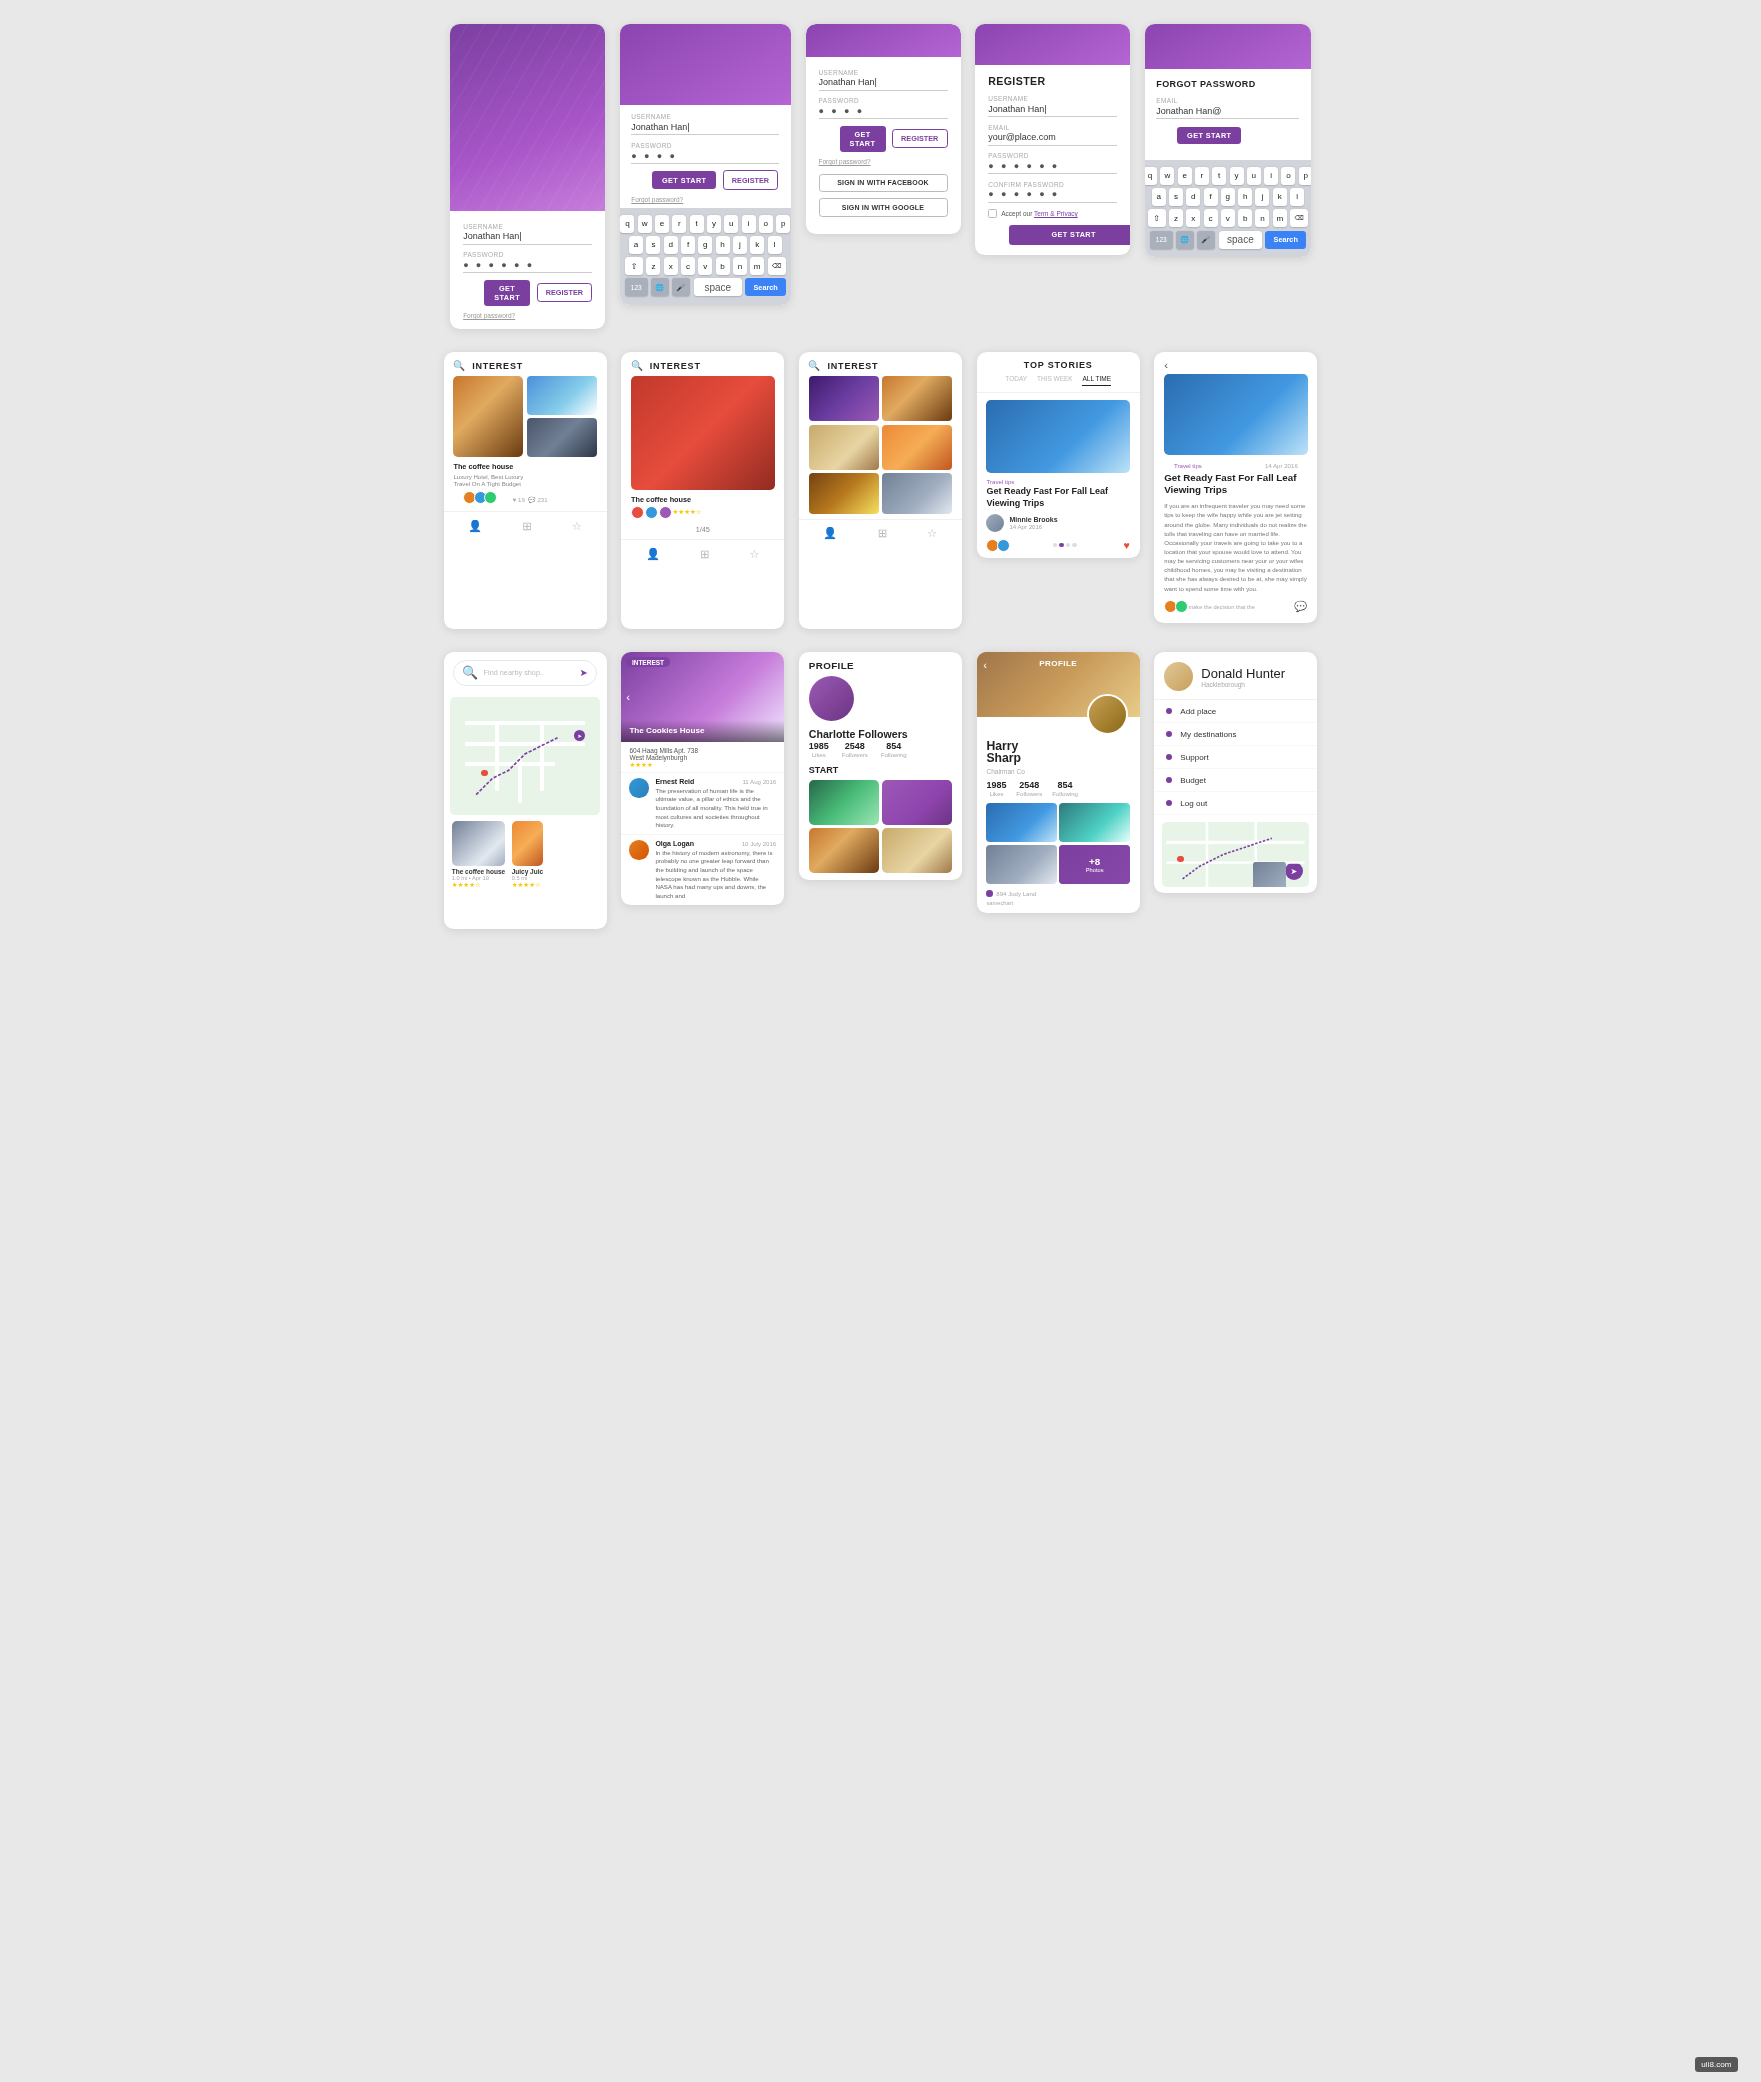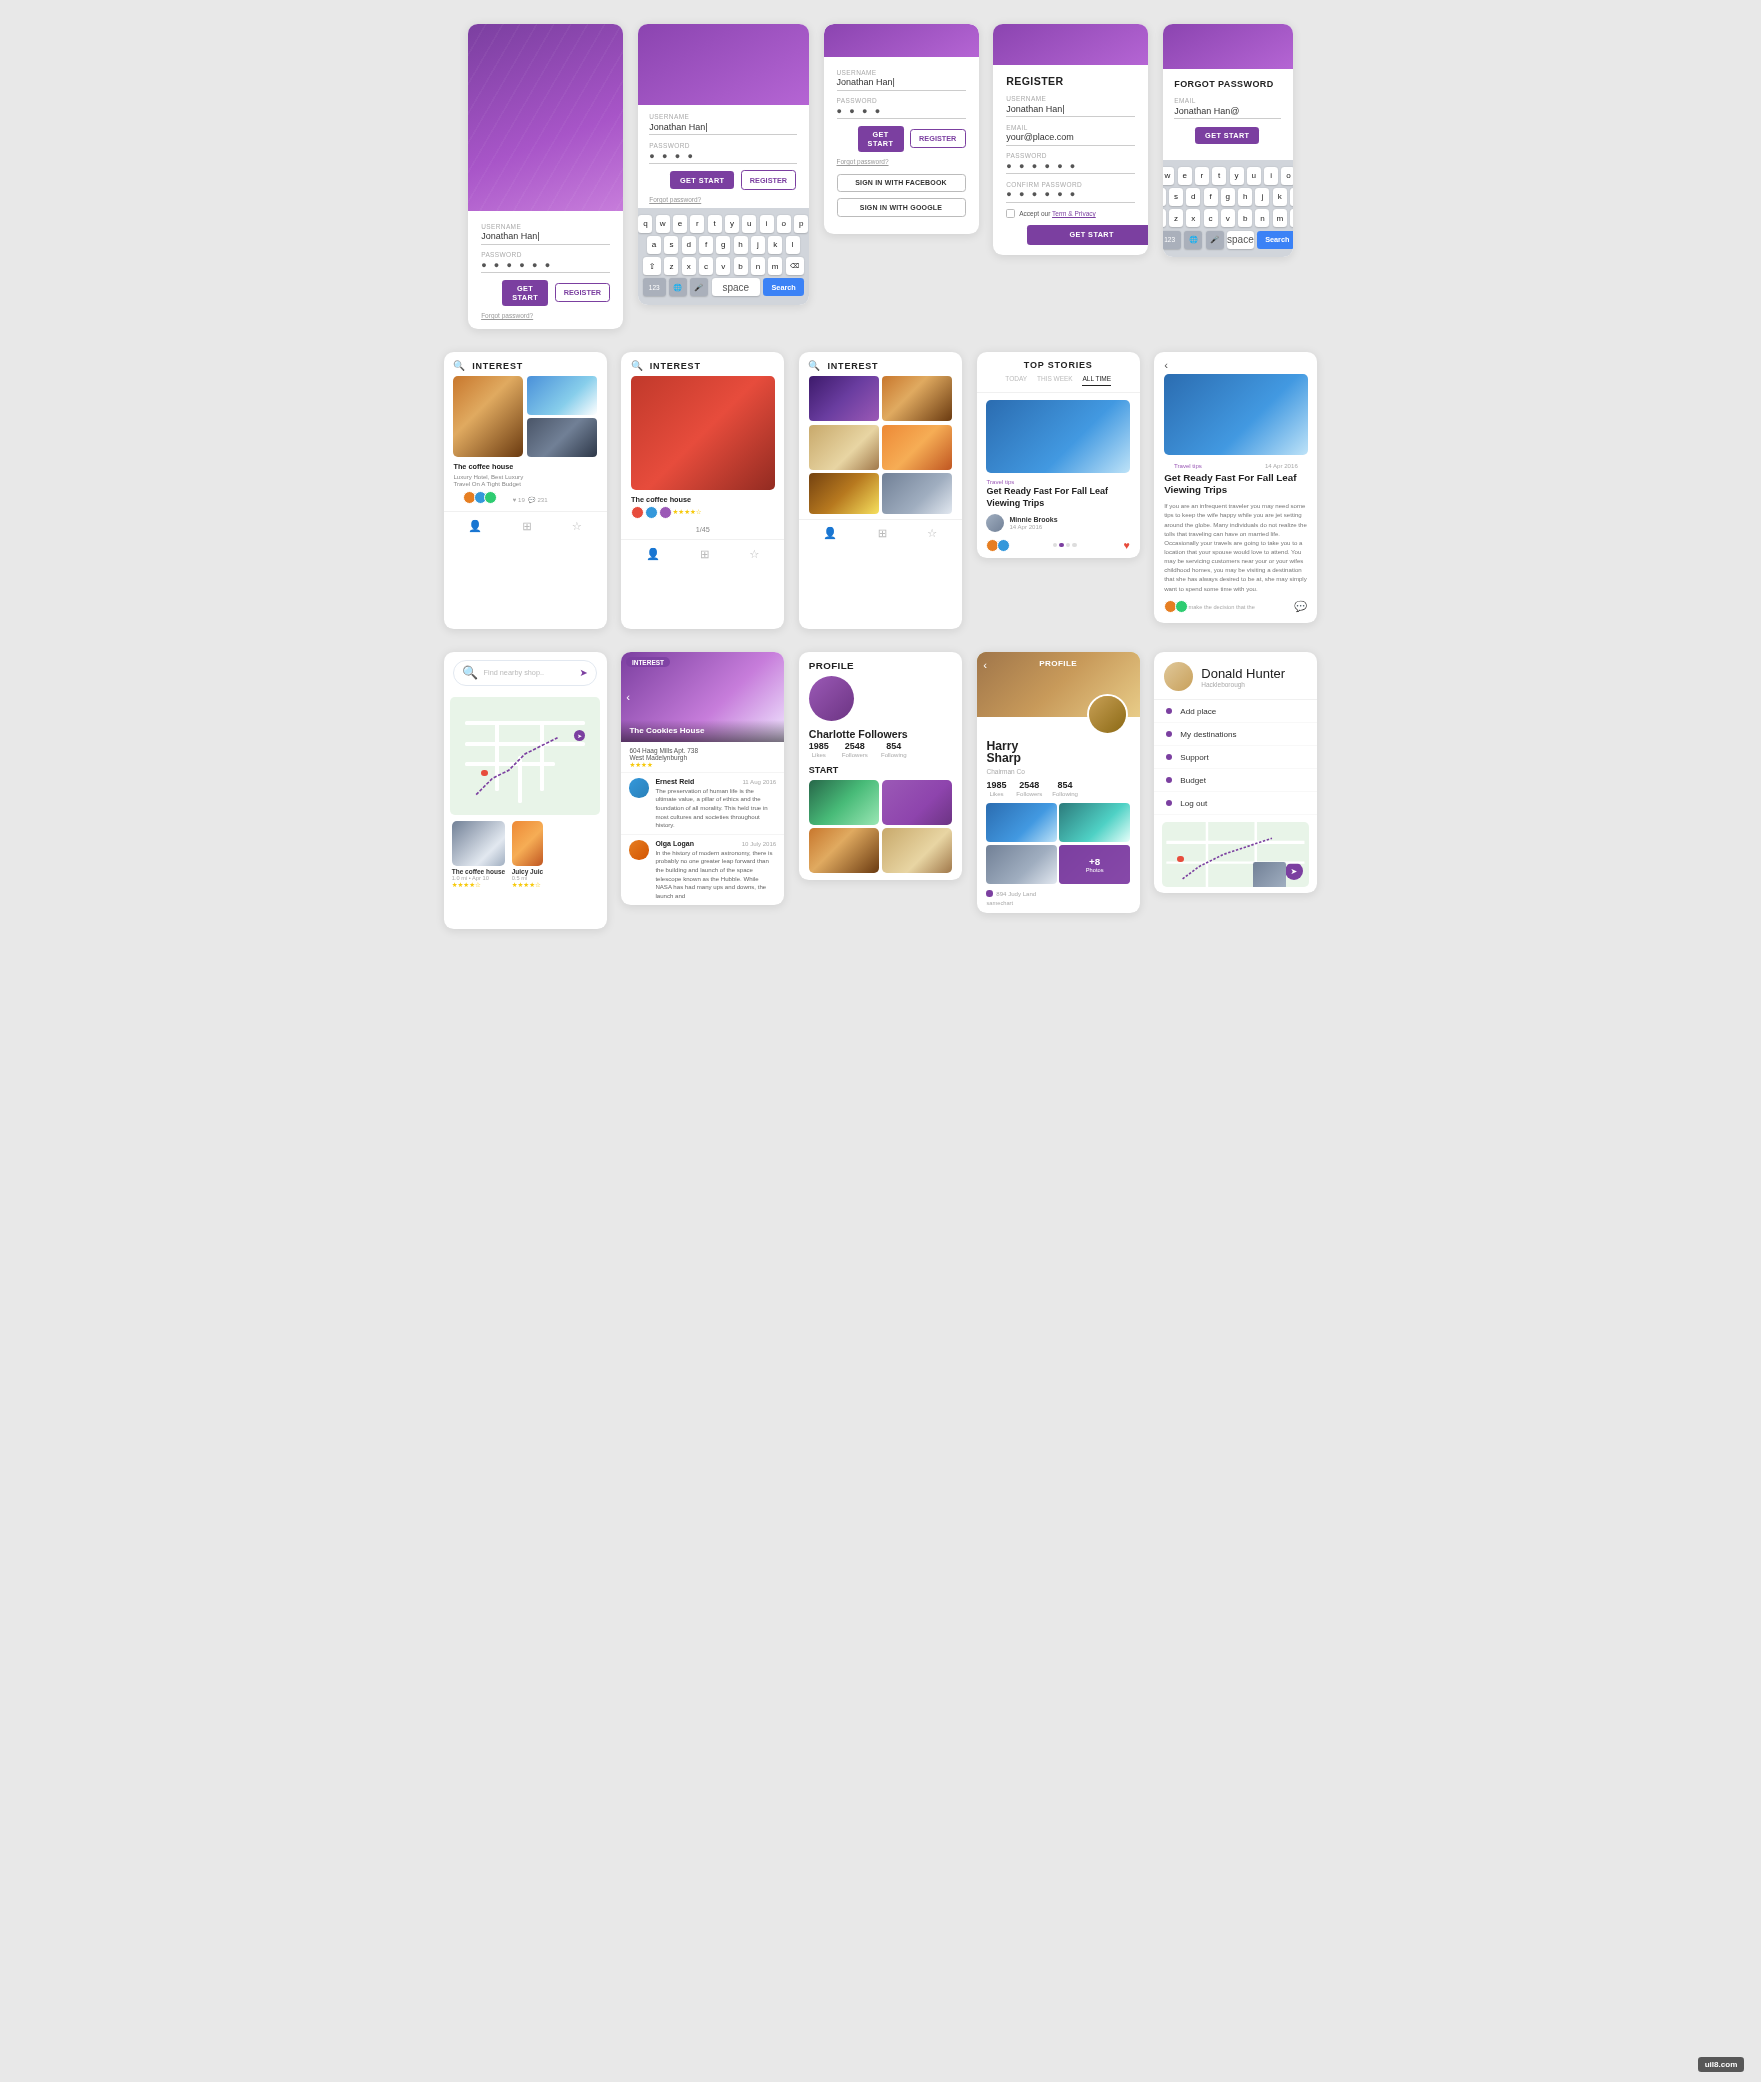--- a/index.html
+++ b/index.html
@@ -833,28 +833,28 @@
       color: #333;
       cursor: pointer;
       border-bottom: 0.8px solid #f8f8f8;
     }
     .sidebar-dot { width: 6.5px; height: 6.5px; background: #7b3fa0; border-radius: 50%; }
 
     
     .watermark {
       position: fixed;
       bottom: 9.8px;
-      right: 17px;
+      right: 23px;
       background: #333;
       color: #fff;
       font-size: 8.1px;
       padding: 3.3px 6.5px;
       border-radius: 3.3px;
       opacity: 0.8;
-      font-weight: 700;
+      font-weight: 400;
     }
 
     .grid-2x2 {
       display: grid;
       grid-template-columns: 1fr 1fr;
       gap: 3.3px;
       padding: 0 9.8px 4.9px;
     }
     .grid-cell {
       height: 45px;
@@ -972,21 +972,21 @@
     <div class="field-dots">● ● ● ● ● ●</div>
     <div class="checkbox-row">
       <div class="checkbox-box"></div>
       <div class="checkbox-label">
         <span>Accept our </span><span class="link">Term &amp; Privacy</span>
       </div>
     </div>
     <button class="btn-primary" style="width:100%; padding:5.7px;">GET START</button>
   </div>
 
-  <div class="card" style="width:130px;">
+  <div class="card" style="width:166px;">
     <div class="forgot-purple-top"></div>
     <div class="forgot-form">
       <div class="section-title" style="font-size:9px;">FORGOT PASSWORD</div>
       <div class="field-label">Email</div>
       <div class="field-value">Jonathan Han@</div>
       <button class="btn-primary" style="margin-bottom:6.5px;">GET START</button>
     </div>
     <div class="keyboard-area">
       <div class="kb-row">
         <div class="kb-key">q</div>

